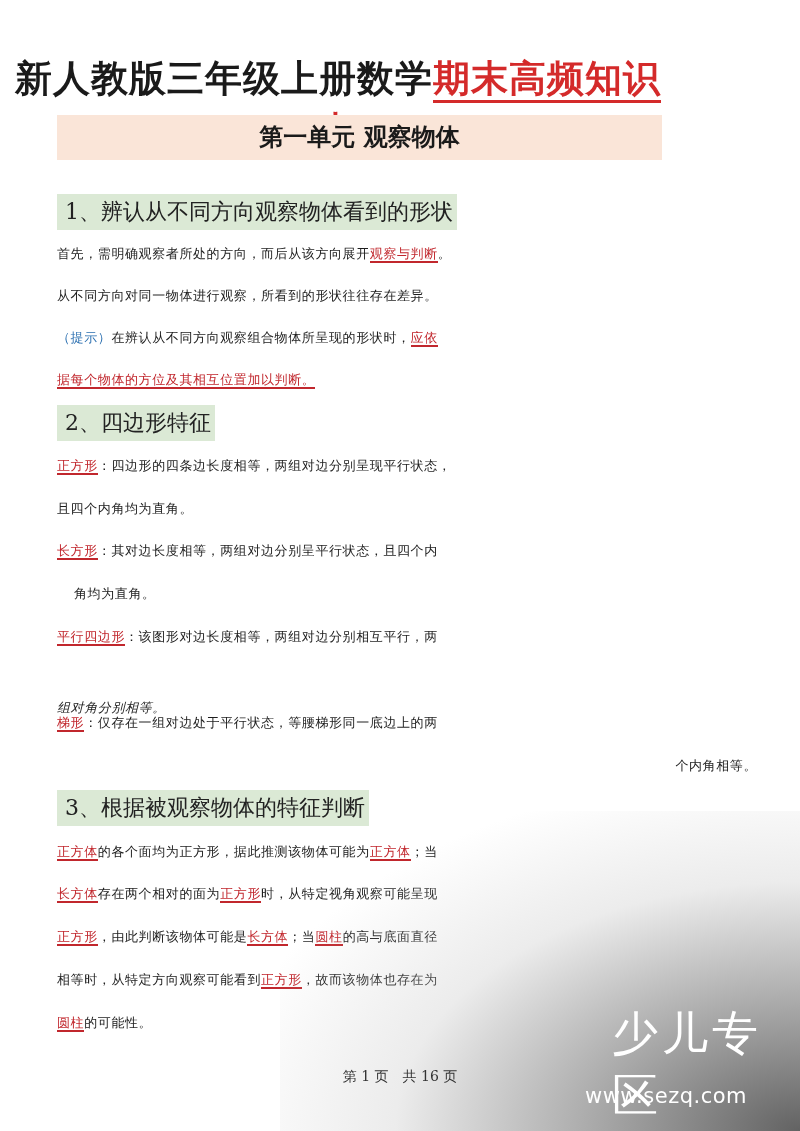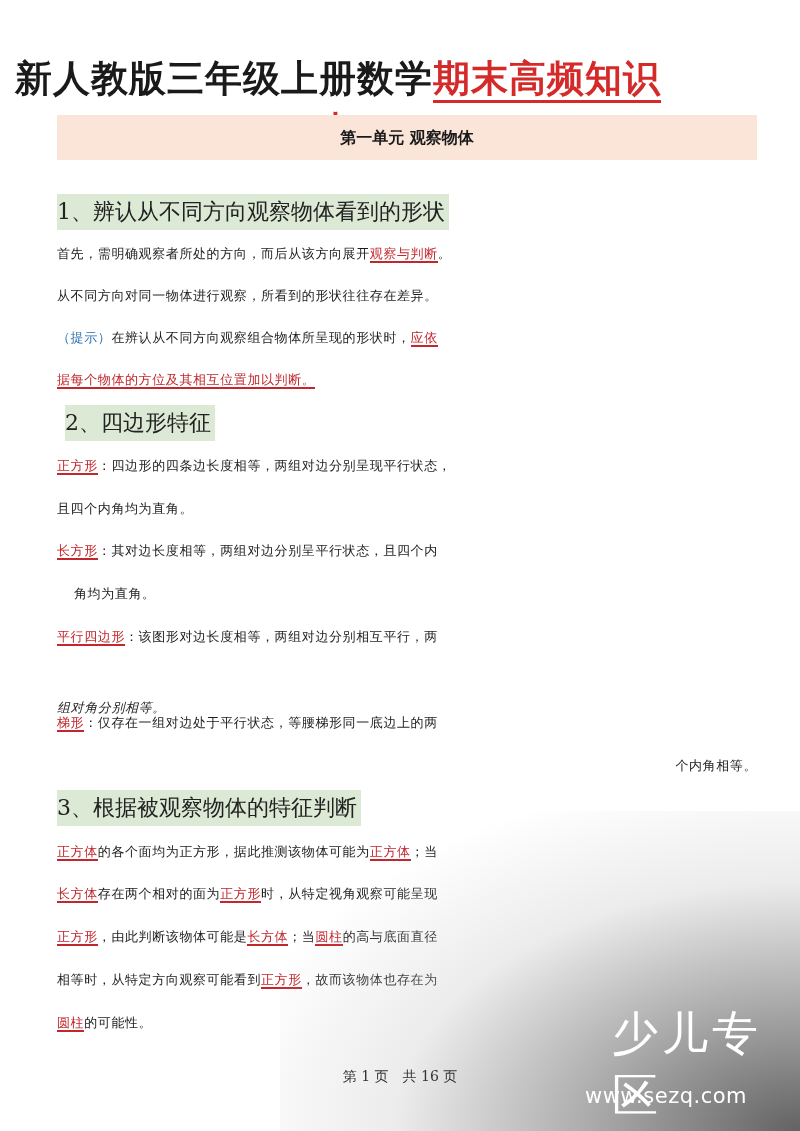--- a/index.html
+++ b/index.html
@@ -9,27 +9,27 @@
     font-family:"DejaVu Serif","Liberation Serif",serif;
     color:#1a1a1a;
   }
   .page-title {
     position:absolute; left:0; top:52px; width:676px; text-align:center;
     font-size:37px; font-weight:bold; letter-spacing:1px; line-height:52px;
     font-family:"DejaVu Serif",serif;
   }
   .page-title .hl { color:#d42a2a; border-bottom:3px solid #d42a2a; padding-bottom:0; }
   .banner {
-    position:absolute; left:57px; top:115px; width:700px; height:45px;
+    position:absolute; left:57px; top:115px; width:605px; height:45px;
     background:#fae5d8; text-align:center; line-height:45px;
-    font-size:16px; font-weight:bold; font-family:"DejaVu Sans",sans-serif;
+    font-size:24px; font-weight:bold; font-family:"DejaVu Sans",sans-serif;
   }
   .sec-head {
     position:absolute; left:57px; height:36px; line-height:36px;
-    background:#dbe9d5; font-size:22px; padding:0 4px 0 0;
+    background:#dbe9d5; font-size:22px; padding:0 4px 0 8px;
     font-family:"DejaVu Serif",serif; color:#222;
   }
   .line {
     position:absolute; left:57px; width:700px;
     font-size:13px; line-height:30px; white-space:nowrap;
     font-family:"DejaVu Serif",serif; color:#1d1d1d; letter-spacing:0.6px;
   }
   .red { color:#c1272d; border-bottom:2px solid #c1272d; }
   .tip { color:#2a6fb0; }
   .footer-num {
@@ -66,21 +66,21 @@
 <div class="line" style="top:281px;">
   <span>从不同方向对同一物体进行观察，所看到的形状往往存在差异。</span>
 </div>
 <div class="line" style="top:323px;">
   <span class="tip">（提示）</span><span>在辨认从不同方向观察组合物体所呈现的形状时，</span><span class="red">应依</span>
 </div>
 <div class="line" style="top:365px;">
   <span class="red">据每个物体的方位及其相互位置加以判断。</span>
 </div>
 
-<div class="sec-head" style="top:405px;margin-left:8px;">2、四边形特征</div>
+<div class="sec-head" style="top:405px;">2、四边形特征</div>
 <div class="line" style="top:451px;">
   <span class="red">正方形</span><span>：四边形的四条边长度相等，两组对边分别呈现平行状态，</span>
 </div>
 <div class="line" style="top:494px;">
   <span>且四个内角均为直角。</span>
 </div>
 <div class="line" style="top:536px;">
   <span class="red">长方形</span><span>：其对边长度相等，两组对边分别呈平行状态，且四个内</span>
 </div>
 <div class="line" style="top:579px;margin-left:17px;">

